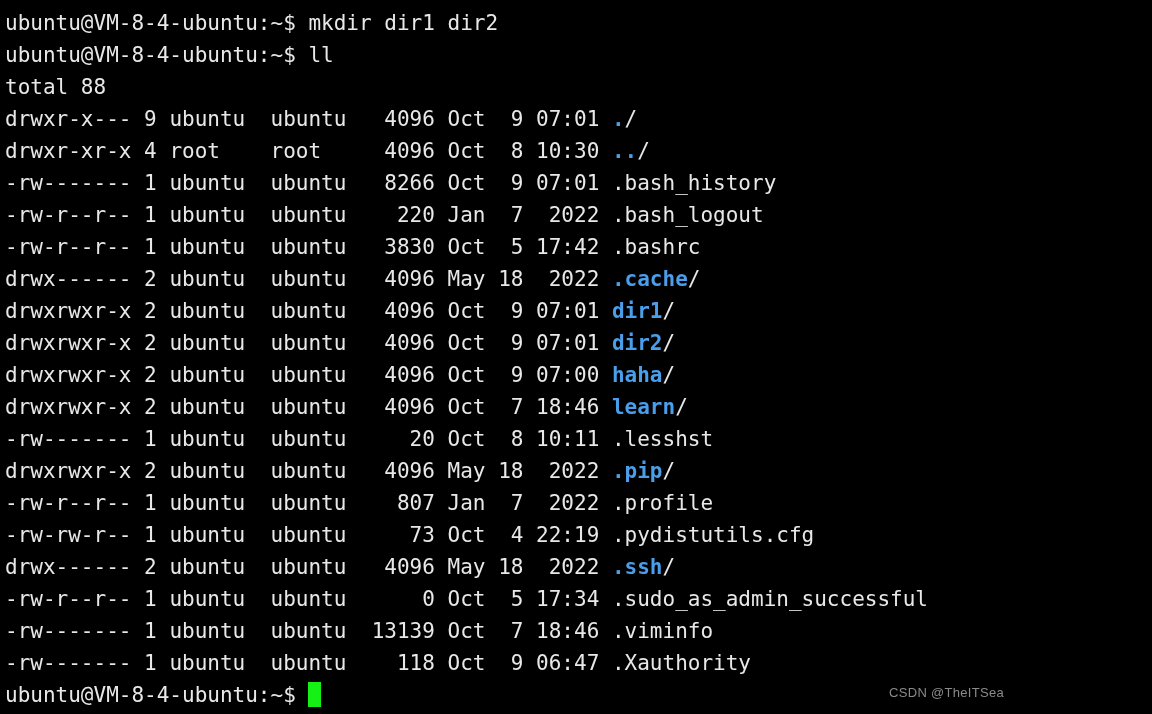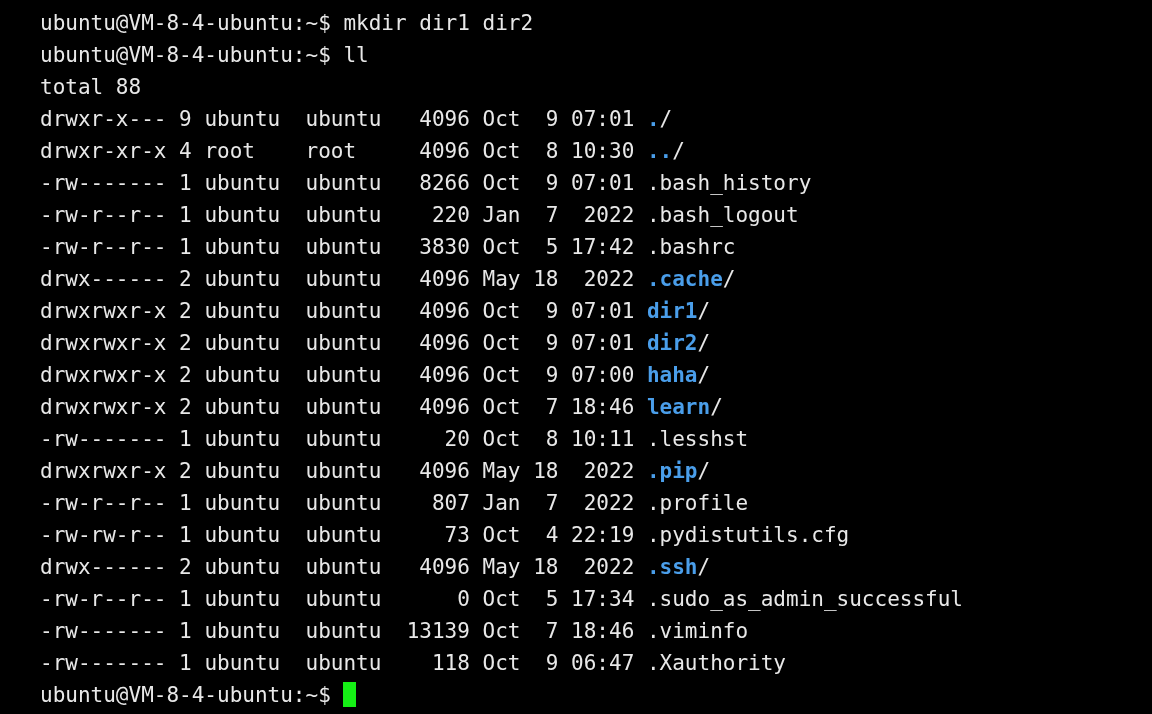--- a/index.html
+++ b/index.html
@@ -18,21 +18,20 @@
     width: 1016px;
     height: 714px;
     background: #000000;
     color: #e8e8e8;
     font-size: 21px;
     line-height: 32px;
     letter-spacing: 0px;
     padding: 0;
     box-sizing: border-box;
     overflow: hidden;
-    margin-left: 35px;
   }
   .screen {
     position: absolute;
     left: 5px;
     top: -25px;
     white-space: pre;
   }
   .line {
     height: 32px;
     white-space: pre;
@@ -62,13 +61,14 @@
     font-family: "Liberation Sans", sans-serif;
     font-size: 13px;
     letter-spacing: 0.3px;
   }
 </style>
 </head>
 <body>
 
 <div id="terminal">
   <div class="screen" id="screen"><div class="line">&nbsp;</div><div class="line"><span class="seg c-default">ubuntu@VM-8-4-ubuntu:~$ </span><span class="seg c-default">mkdir dir1 dir2</span></div><div class="line"><span class="seg c-default">ubuntu@VM-8-4-ubuntu:~$ </span><span class="seg c-default">ll</span></div><div class="line"><span class="seg c-default">total 88</span></div><div class="line"><span class="seg c-default">drwxr-x--- </span><span class="seg c-default">9 </span><span class="seg c-default">ubuntu  </span><span class="seg c-default">ubuntu  </span><span class="seg c-default"> 4096 </span><span class="seg c-default">Oct </span><span class="seg c-default"> 9 </span><span class="seg c-default">07:01 </span><span class="seg c-dir">.</span><span class="seg c-slash">/</span></div><div class="line"><span class="seg c-default">drwxr-xr-x </span><span class="seg c-default">4 </span><span class="seg c-default">root    </span><span class="seg c-default">root    </span><span class="seg c-default"> 4096 </span><span class="seg c-default">Oct </span><span class="seg c-default"> 8 </span><span class="seg c-default">10:30 </span><span class="seg c-dir">..</span><span class="seg c-slash">/</span></div><div class="line"><span class="seg c-default">-rw------- </span><span class="seg c-default">1 </span><span class="seg c-default">ubuntu  </span><span class="seg c-default">ubuntu  </span><span class="seg c-default"> 8266 </span><span class="seg c-default">Oct </span><span class="seg c-default"> 9 </span><span class="seg c-default">07:01 </span><span class="seg c-default">.bash_history</span></div><div class="line"><span class="seg c-default">-rw-r--r-- </span><span class="seg c-default">1 </span><span class="seg c-default">ubuntu  </span><span class="seg c-default">ubuntu  </span><span class="seg c-default">  220 </span><span class="seg c-default">Jan </span><span class="seg c-default"> 7 </span><span class="seg c-default"> 2022 </span><span class="seg c-default">.bash_logout</span></div><div class="line"><span class="seg c-default">-rw-r--r-- </span><span class="seg c-default">1 </span><span class="seg c-default">ubuntu  </span><span class="seg c-default">ubuntu  </span><span class="seg c-default"> 3830 </span><span class="seg c-default">Oct </span><span class="seg c-default"> 5 </span><span class="seg c-default">17:42 </span><span class="seg c-default">.bashrc</span></div><div class="line"><span class="seg c-default">drwx------ </span><span class="seg c-default">2 </span><span class="seg c-default">ubuntu  </span><span class="seg c-default">ubuntu  </span><span class="seg c-default"> 4096 </span><span class="seg c-default">May </span><span class="seg c-default">18 </span><span class="seg c-default"> 2022 </span><span class="seg c-dir">.cache</span><span class="seg c-slash">/</span></div><div class="line"><span class="seg c-default">drwxrwxr-x </span><span class="seg c-default">2 </span><span class="seg c-default">ubuntu  </span><span class="seg c-default">ubuntu  </span><span class="seg c-default"> 4096 </span><span class="seg c-default">Oct </span><span class="seg c-default"> 9 </span><span class="seg c-default">07:01 </span><span class="seg c-dir">dir1</span><span class="seg c-slash">/</span></div><div class="line"><span class="seg c-default">drwxrwxr-x </span><span class="seg c-default">2 </span><span class="seg c-default">ubuntu  </span><span class="seg c-default">ubuntu  </span><span class="seg c-default"> 4096 </span><span class="seg c-default">Oct </span><span class="seg c-default"> 9 </span><span class="seg c-default">07:01 </span><span class="seg c-dir">dir2</span><span class="seg c-slash">/</span></div><div class="line"><span class="seg c-default">drwxrwxr-x </span><span class="seg c-default">2 </span><span class="seg c-default">ubuntu  </span><span class="seg c-default">ubuntu  </span><span class="seg c-default"> 4096 </span><span class="seg c-default">Oct </span><span class="seg c-default"> 9 </span><span class="seg c-default">07:00 </span><span class="seg c-dir">haha</span><span class="seg c-slash">/</span></div><div class="line"><span class="seg c-default">drwxrwxr-x </span><span class="seg c-default">2 </span><span class="seg c-default">ubuntu  </span><span class="seg c-default">ubuntu  </span><span class="seg c-default"> 4096 </span><span class="seg c-default">Oct </span><span class="seg c-default"> 7 </span><span class="seg c-default">18:46 </span><span class="seg c-dir">learn</span><span class="seg c-slash">/</span></div><div class="line"><span class="seg c-default">-rw------- </span><span class="seg c-default">1 </span><span class="seg c-default">ubuntu  </span><span class="seg c-default">ubuntu  </span><span class="seg c-default">   20 </span><span class="seg c-default">Oct </span><span class="seg c-default"> 8 </span><span class="seg c-default">10:11 </span><span class="seg c-default">.lesshst</span></div><div class="line"><span class="seg c-default">drwxrwxr-x </span><span class="seg c-default">2 </span><span class="seg c-default">ubuntu  </span><span class="seg c-default">ubuntu  </span><span class="seg c-default"> 4096 </span><span class="seg c-default">May </span><span class="seg c-default">18 </span><span class="seg c-default"> 2022 </span><span class="seg c-dir">.pip</span><span class="seg c-slash">/</span></div><div class="line"><span class="seg c-default">-rw-r--r-- </span><span class="seg c-default">1 </span><span class="seg c-default">ubuntu  </span><span class="seg c-default">ubuntu  </span><span class="seg c-default">  807 </span><span class="seg c-default">Jan </span><span class="seg c-default"> 7 </span><span class="seg c-default"> 2022 </span><span class="seg c-default">.profile</span></div><div class="line"><span class="seg c-default">-rw-rw-r-- </span><span class="seg c-default">1 </span><span class="seg c-default">ubuntu  </span><span class="seg c-default">ubuntu  </span><span class="seg c-default">   73 </span><span class="seg c-default">Oct </span><span class="seg c-default"> 4 </span><span class="seg c-default">22:19 </span><span class="seg c-default">.pydistutils.cfg</span></div><div class="line"><span class="seg c-default">drwx------ </span><span class="seg c-default">2 </span><span class="seg c-default">ubuntu  </span><span class="seg c-default">ubuntu  </span><span class="seg c-default"> 4096 </span><span class="seg c-default">May </span><span class="seg c-default">18 </span><span class="seg c-default"> 2022 </span><span class="seg c-dir">.ssh</span><span class="seg c-slash">/</span></div><div class="line"><span class="seg c-default">-rw-r--r-- </span><span class="seg c-default">1 </span><span class="seg c-default">ubuntu  </span><span class="seg c-default">ubuntu  </span><span class="seg c-default">    0 </span><span class="seg c-default">Oct </span><span class="seg c-default"> 5 </span><span class="seg c-default">17:34 </span><span class="seg c-default">.sudo_as_admin_successful</span></div><div class="line"><span class="seg c-default">-rw------- </span><span class="seg c-default">1 </span><span class="seg c-default">ubuntu  </span><span class="seg c-default">ubuntu  </span><span class="seg c-default">13139 </span><span class="seg c-default">Oct </span><span class="seg c-default"> 7 </span><span class="seg c-default">18:46 </span><span class="seg c-default">.viminfo</span></div><div class="line"><span class="seg c-default">-rw------- </span><span class="seg c-default">1 </span><span class="seg c-default">ubuntu  </span><span class="seg c-default">ubuntu  </span><span class="seg c-default">  118 </span><span class="seg c-default">Oct </span><span class="seg c-default"> 9 </span><span class="seg c-default">06:47 </span><span class="seg c-default">.Xauthority</span></div><div class="line"><span class="seg c-default">ubuntu@VM-8-4-ubuntu:~$ </span><span class="cursor"></span></div></div>
+  <div class="watermark">CSDN @TheITSea</div>
 </div>
 
 </body></html>

